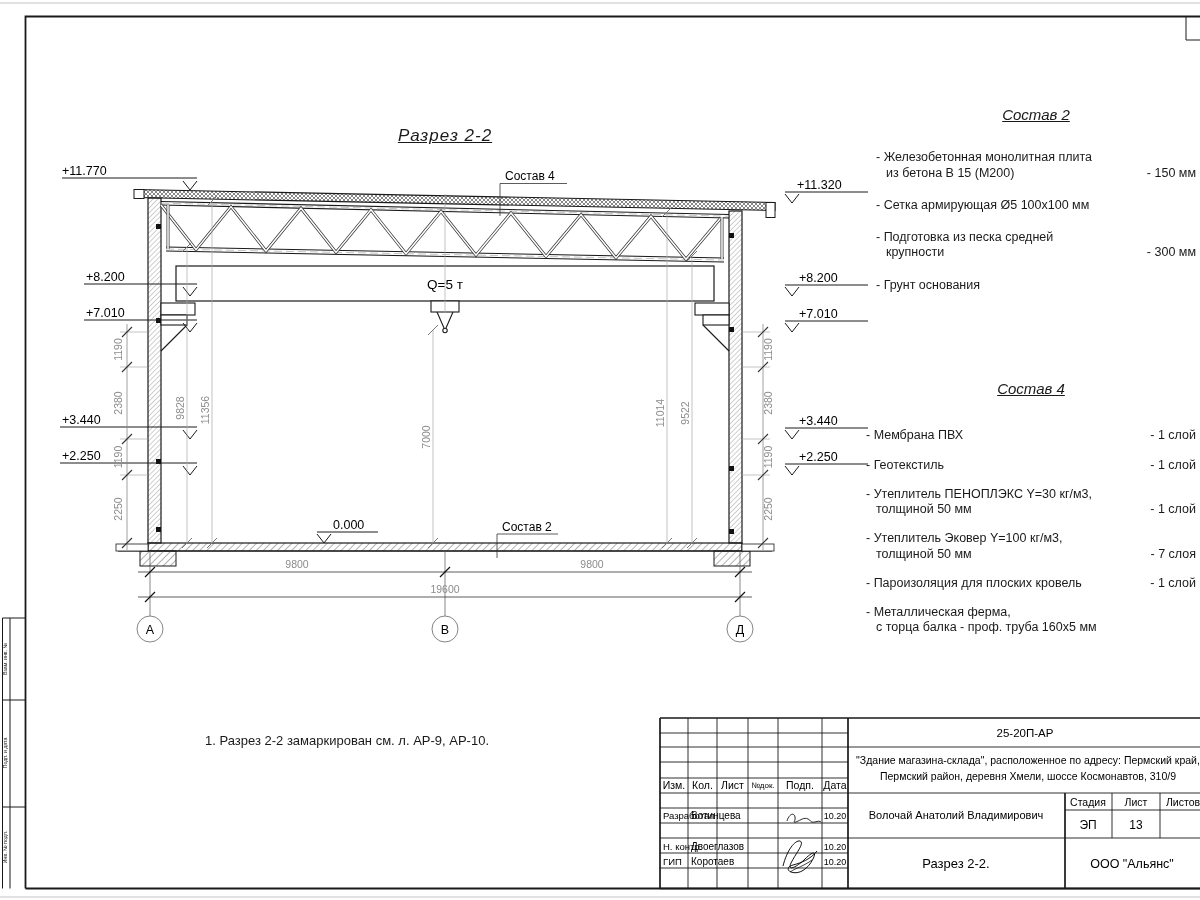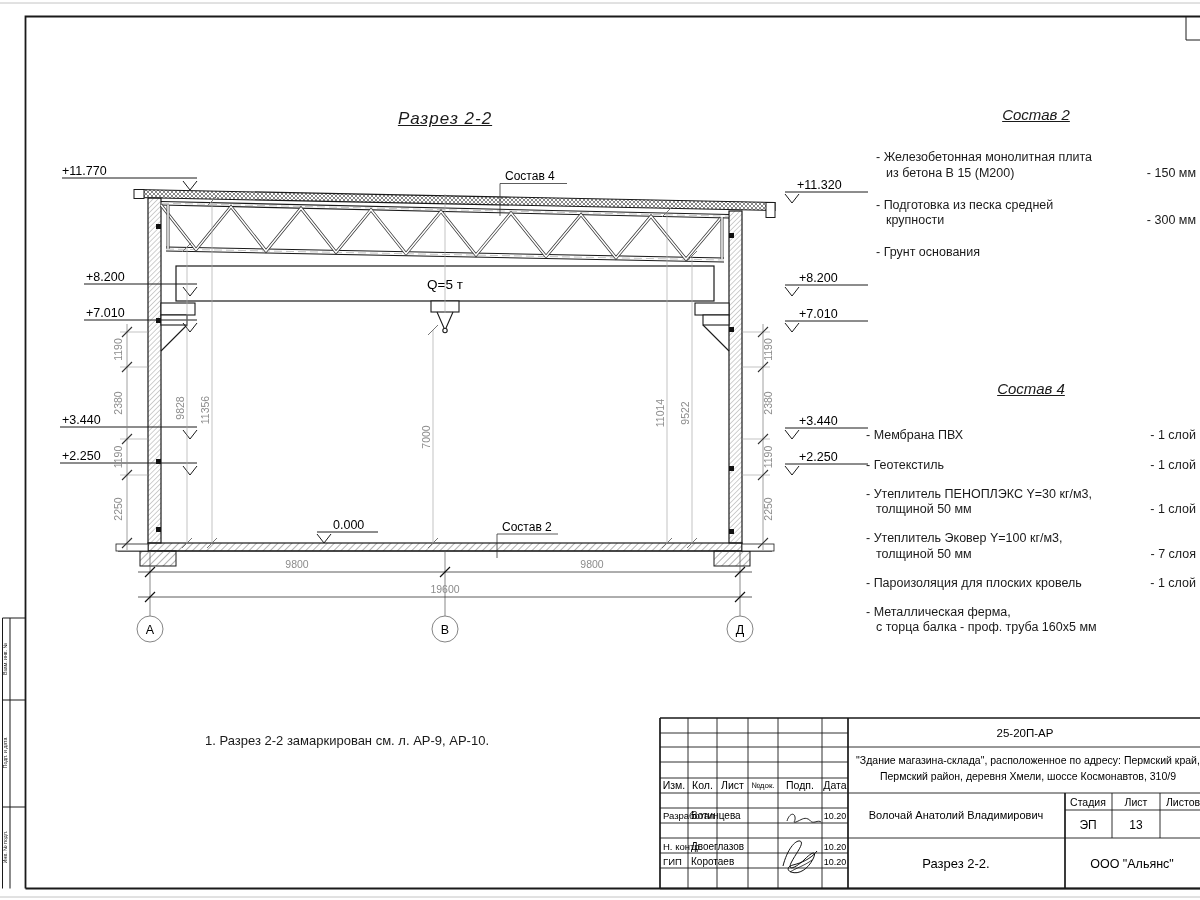--- a/index.html
+++ b/index.html
@@ -1,21 +1,21 @@
 <!DOCTYPE html>
 <html><head>
 <meta charset="utf-8">
 <style>
   html,body{margin:0;padding:0;background:#fff;}
   #sheet{position:relative;width:1200px;height:900px;background:#fff;overflow:hidden;
          font-family:"Liberation Sans", sans-serif;color:#1a1a1a;}
   #sheet svg{position:absolute;left:0;top:0;}
   .ovl{position:absolute;}
   
-  #dwg-title{left:370px;top:109px;width:150px;text-align:center;font-style:italic;
+  #dwg-title{left:370px;top:126px;width:150px;text-align:center;font-style:italic;
              font-size:17px;letter-spacing:1px;text-decoration:underline;}
   
   .spec{position:absolute;font-size:12.5px;line-height:1.22;}
   #spec2{left:876px;top:106px;width:320px;}
   #spec4{left:866px;top:380px;width:330px;}
   .spec .sp-title{text-align:center;font-style:italic;font-size:15px;
                   text-decoration:underline;margin-bottom:26px;}
   #spec4 .sp-title{margin-bottom:30px;}
   .sp-item{display:flex;align-items:flex-end;margin-bottom:17px;}
   #spec4 .sp-item{margin-bottom:14px;}
@@ -294,20 +294,24 @@
 <div id="dwg-title" class="ovl">Разрез 2-2</div>
 
 <div id="spec2" class="spec">
   <div class="sp-title">Состав 2</div>
   <div class="sp-item">
     <div class="sp-name">- Железобетонная  монолитная плита
 из бетона В 15 (М200)</div>
     <div class="sp-val">- 150 мм</div>
   </div>
   <div class="sp-item">
+    <div class="sp-name">- Сетка армирующая Ø5 100х100 мм</div>
+    <div class="sp-val"></div>
+  </div>
+  <div class="sp-item">
     <div class="sp-name">- Подготовка из песка средней
 крупности</div>
     <div class="sp-val">- 300 мм</div>
   </div>
   <div class="sp-item">
     <div class="sp-name">- Грунт основания</div>
     <div class="sp-val"></div>
   </div>
 </div>
 

